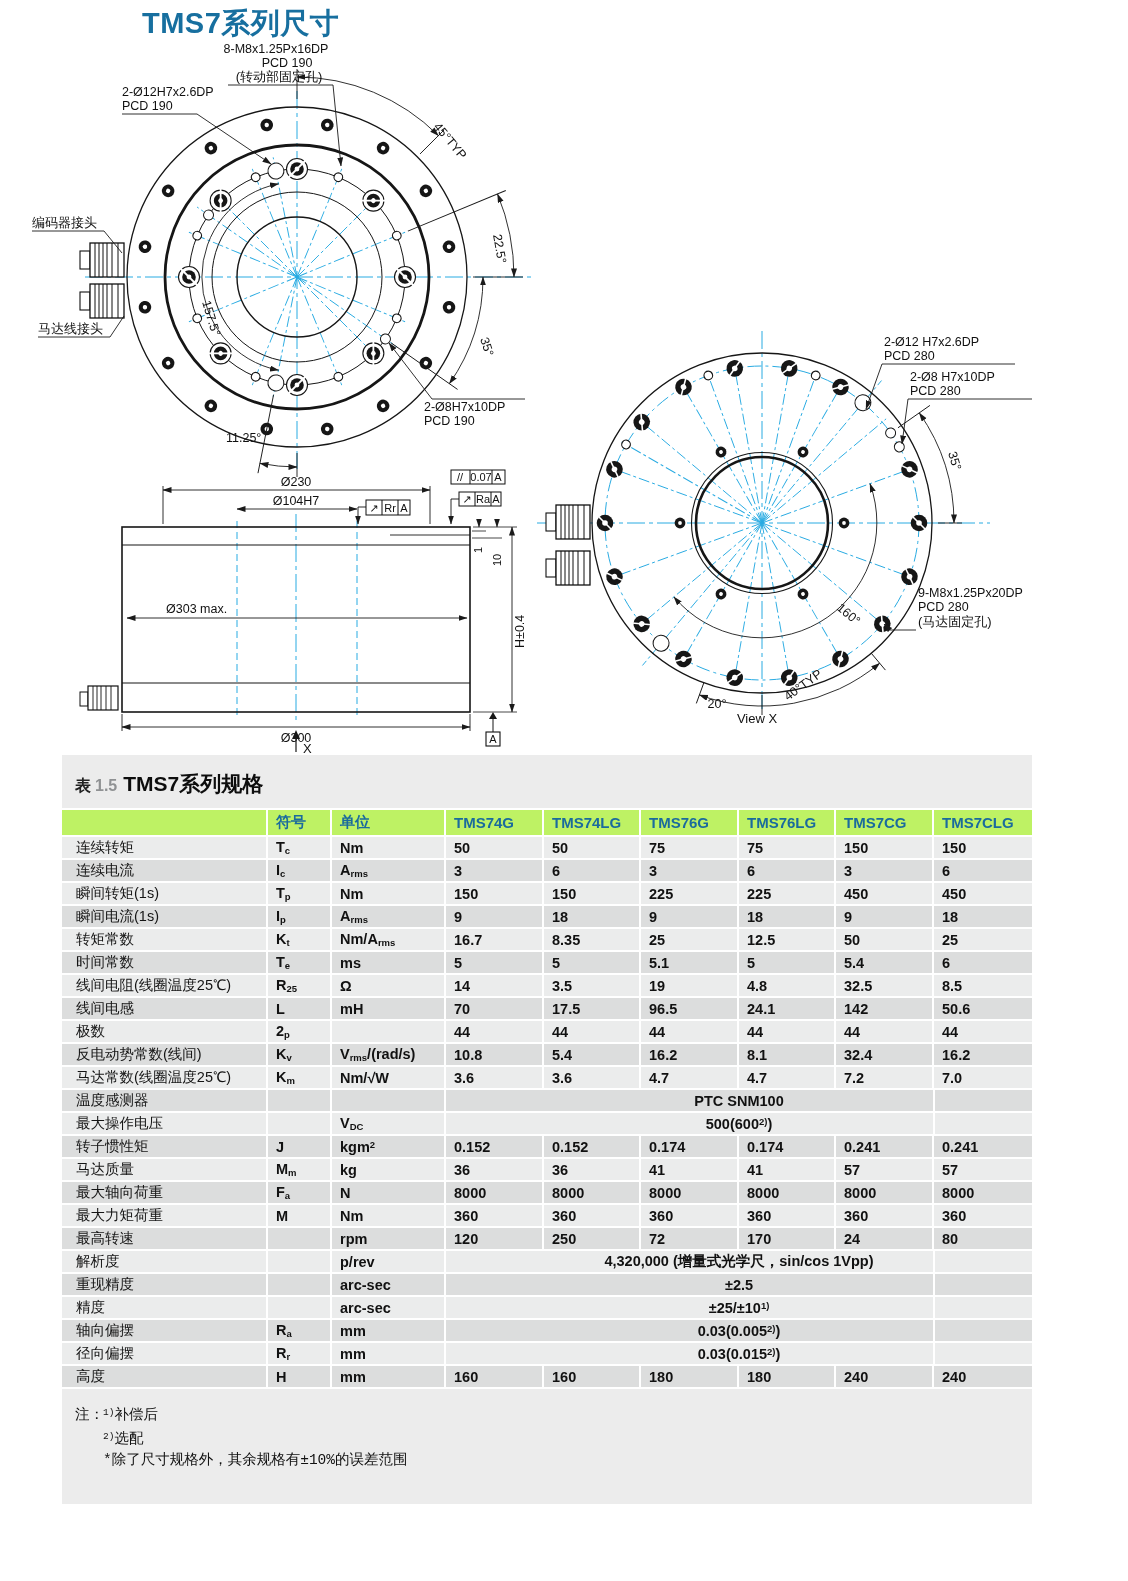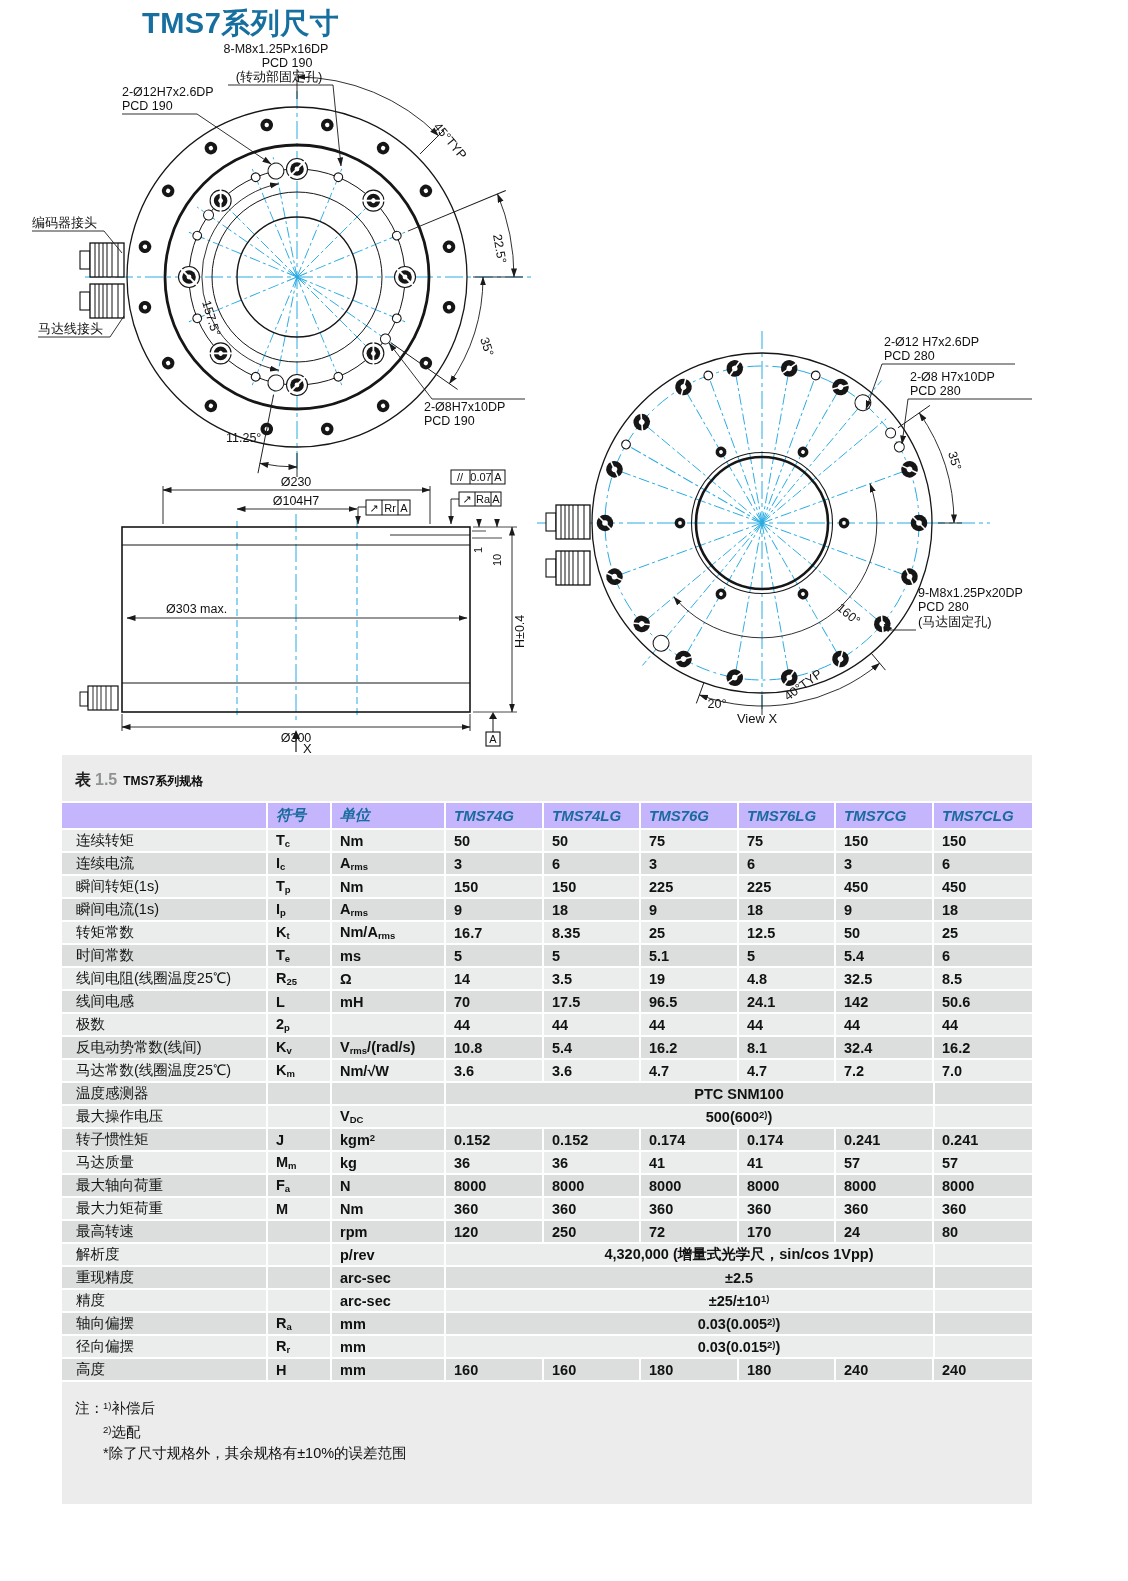--- a/index.html
+++ b/index.html
@@ -10,37 +10,37 @@
   .labc{font-size:13px;fill:#111;}
   .ang{font-size:12.5px;fill:#111;}
   .fcf{font-size:11px;fill:#111;}
   .sm{font-size:11px;fill:#111;}
 
   
   .spec{position:absolute;left:62px;top:755px;width:970px;height:749px;background:#ececec;}
   .spec-title{padding:15px 0 10px 13px;font-size:16px;}
   .spec-title .t-cap{font-weight:bold;color:#222;}
   .spec-title .t-num{font-weight:bold;color:#8f9193;margin-left:4px;}
-  .spec-title .t-txt{font-weight:bold;color:#0d0d0d;font-size:12px;margin-left:6px;}
+  .spec-title .t-txt{font-weight:bold;color:#0d0d0d;font-size:21px;margin-left:6px;}
   table.spec-table{border-collapse:separate;border-spacing:0;width:970px;table-layout:fixed;}
   .spec-table th,.spec-table td{box-sizing:border-box;padding:0 0 0 8px;text-align:left;vertical-align:middle;
     border-right:2px solid #fff;border-bottom:2px solid #fff;white-space:nowrap;overflow:hidden;}
-  .spec-table th{height:29px;background:#c4b5fd;color:#1a6b9d;font-size:15px;font-weight:bold;border-top:2px solid #fff;font-style:italic;}
+  .spec-table th{height:29px;background:#bef264;color:#1a6b9d;font-size:15px;font-weight:bold;border-top:2px solid #fff;}
   .spec-table td{height:23px;font-size:14.5px;}
   .spec-table th:last-child,.spec-table td:last-child{border-right:none;}
   .spec-table tbody tr:nth-child(odd) td{background:#ebecec;}
   .spec-table tbody tr:nth-child(even) td{background:#dcdddd;}
   td.c-name{padding-left:14px;color:#141414;}
   td.c-sym,td.c-unit,td.c-val{font-weight:bold;color:#111;}
   td.c-merged{text-align:center;padding-left:0;position:relative;}
   td.c-merged::after{content:'';position:absolute;right:97px;top:0;bottom:0;width:2px;background:#fff;}
   sub{font-size:9.5px;vertical-align:-2px;}
   sup{font-size:9.5px;vertical-align:4px;}
   .notes{margin-top:13px;padding-left:13px;font-size:14.5px;line-height:21px;color:#111;}
-  .note-line{padding-left:28px;}
+  .note-line{padding-left:28px;font-family:Liberation Mono, monospace;}
   .note-line.first{padding-left:0;}
   .note-prefix{display:inline-block;width:28px;}
 </style>
 </head>
 <body>
 
 <div class="page-title">TMS7系列尺寸</div>
 
 <svg width="1128" height="755" viewBox="0 0 1128 755" style="position:absolute;left:0;top:0;">
   <defs>

